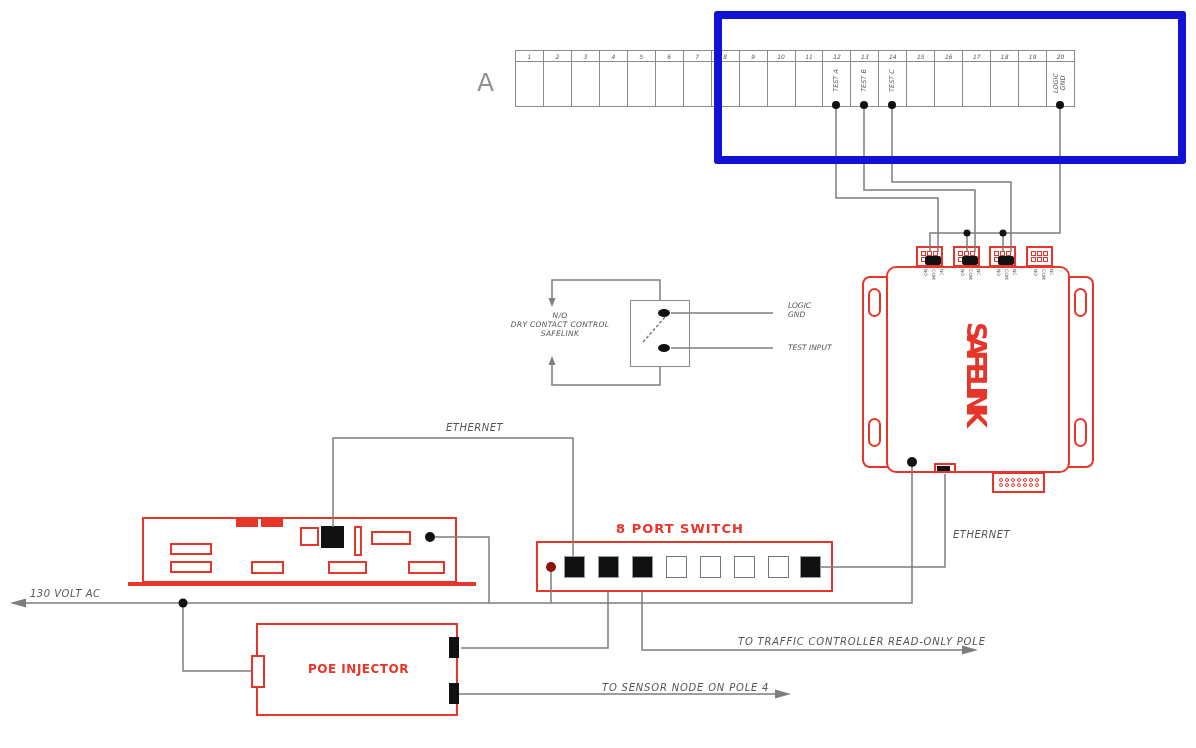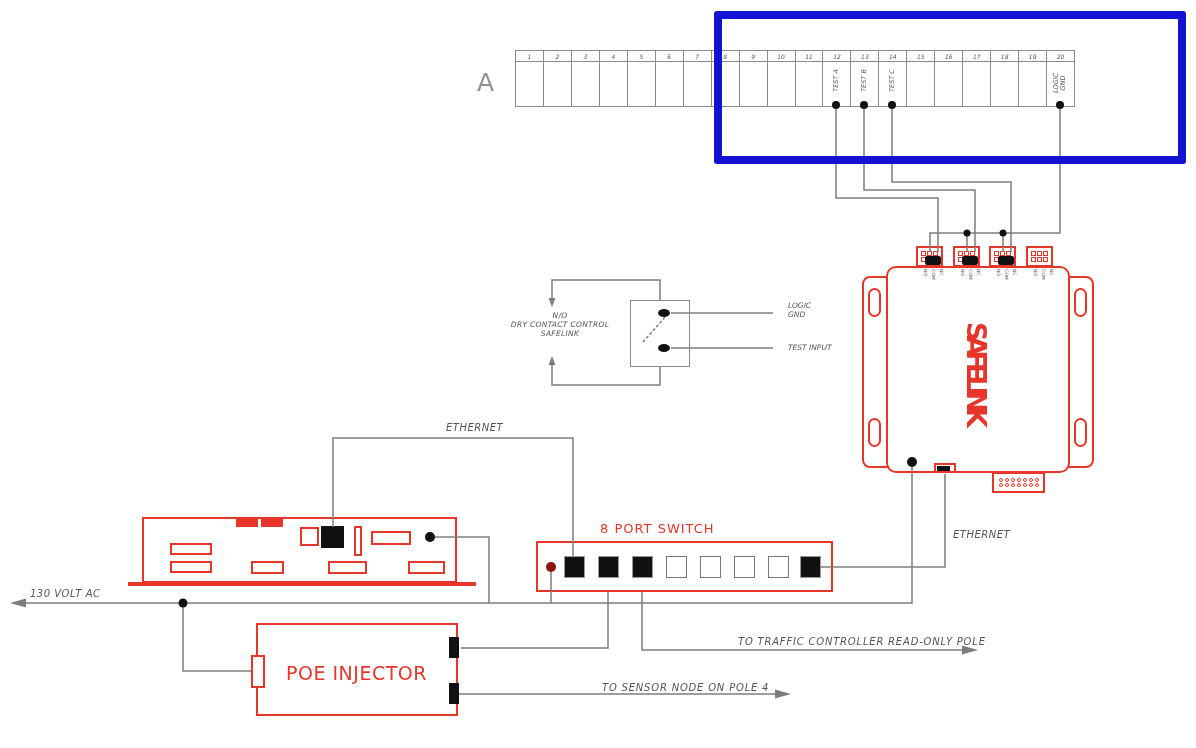--- a/index.html
+++ b/index.html
@@ -19,21 +19,21 @@
   .cell:first-child{border-left:none}
   .cell .n{height:11px;border-bottom:1px solid var(--line);font-size:6px;font-style:italic;color:var(--ink);display:flex;align-items:center;justify-content:center}
   .vlabel{z-index:3;color:var(--ink);font-size:6.5px;font-style:italic;line-height:7px;text-align:center;transform:rotate(-90deg);white-space:nowrap}
   .rowA{left:477px;top:68px;font-size:25px;color:#909090;z-index:2}
   
   .hl{left:714px;top:11px;width:472px;height:153px;border:8px solid var(--blue);border-radius:3px;z-index:10}
   
   .rbox{border:2px solid var(--red);background:transparent;z-index:2}
   .rfill{background:var(--red);z-index:2}
   .blk{background:#111;z-index:2}
-  .redtext{color:var(--red);font-weight:normal;z-index:4;}
+  .redtext{color:var(--red);font-weight:bold;z-index:4;text-align:center}
   .anno{color:var(--ink);font-size:10px;font-style:italic;z-index:4;white-space:nowrap;letter-spacing:.5px}
   
   .sl-body{left:886px;top:266px;width:184px;height:207px;border:2.5px solid var(--red);border-radius:10px;background:#fff;z-index:2}
   .sl-brk{border:2px solid var(--red);background:#fff;z-index:1}
   .sl-hole{border:2px solid var(--red);border-radius:7px;background:#fff;z-index:2}
   .sl-title{left:958px;top:283px;height:178px;width:34px;writing-mode:vertical-rl;font-size:27px;font-weight:bold;letter-spacing:-6px;color:var(--red);z-index:3;text-align:center}
   .tb{border:2px solid var(--red);width:27px;height:21px;display:flex;flex-wrap:wrap;padding:1px 2px;gap:1px;align-content:center;justify-content:center;background:#fff;z-index:2}
   .tb i{width:5px;height:5px;border:1.2px solid var(--red);display:block}
   .blob{background:#111;border-radius:2px;z-index:3}
   .pin{width:10px;height:18px;writing-mode:vertical-rl;font-size:4.5px;line-height:1;color:var(--ink);z-index:3;text-align:left}
@@ -46,21 +46,21 @@
   .dryblock{left:495px;top:311px;width:130px;text-align:center;color:var(--ink);font-size:7.5px;font-style:italic;line-height:9px;z-index:4;letter-spacing:.3px}
   .ctlabel{color:var(--ink);font-size:7.5px;font-style:italic;line-height:9px;z-index:4}
   
   .swbox{left:536px;top:541px;width:297px;height:51px;border:2px solid var(--red);z-index:2}
   .swtitle{left:600px;top:521px;width:160px;font-size:13px;letter-spacing:1px}
   .port{top:556px;width:21px;height:22px;z-index:3}
   .port.full{background:#111;border:1px solid #999}
   .port.empty{background:#fff;border:1.5px solid #777}
   
   .poebox{left:256px;top:623px;width:202px;height:93px;border:2.5px solid var(--red);z-index:2}
-  .poetitle{left:286px;top:662px;width:145px;font-size:19px;letter-spacing:.5px}
+  .poetitle{left:286px;top:662px;width:145px;font-size:12px;letter-spacing:.5px}
   .inlet{left:251px;top:655px;width:14px;height:33px;border:2px solid var(--red);background:#fff;z-index:3}
   
   .board{left:142px;top:517px;width:315px;height:66px;border:2px solid var(--red);z-index:2}
   .baseline{left:128px;top:582px;width:348px;height:4px;background:var(--red);z-index:2}
   svg.wires{left:0;top:0;z-index:3}
 </style>
 </head>
 <body>
 
 <div id="stage">

